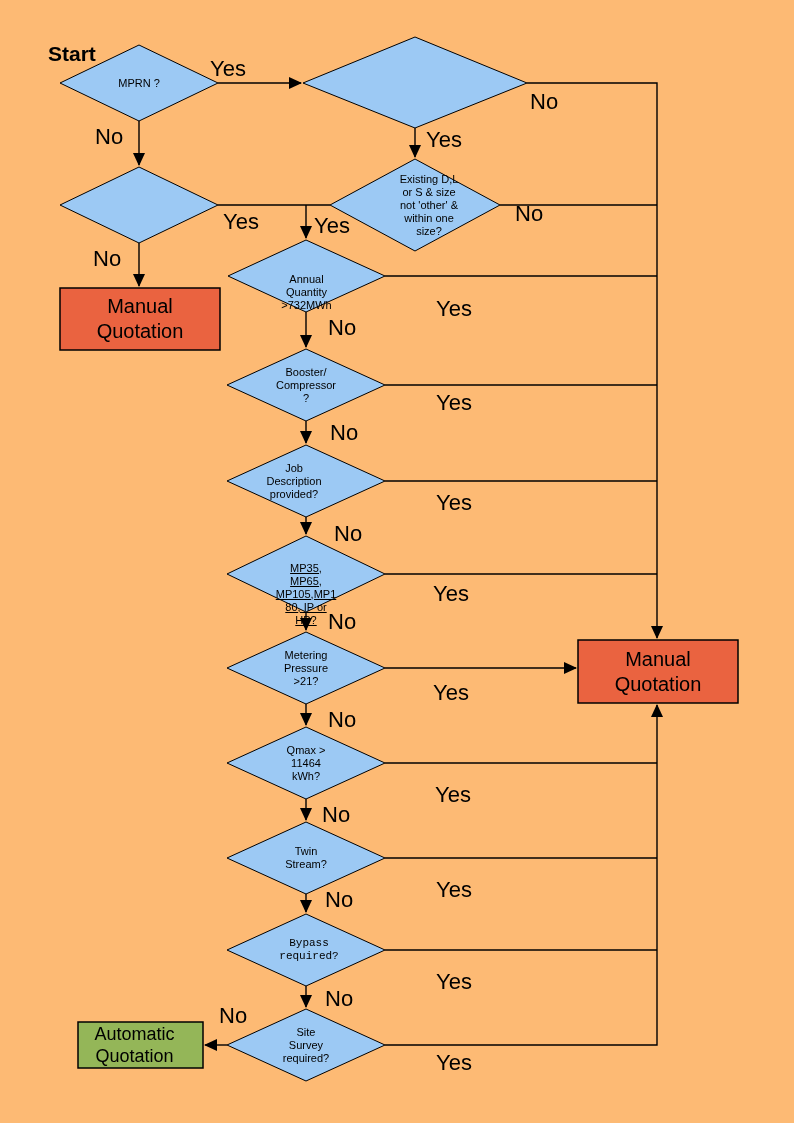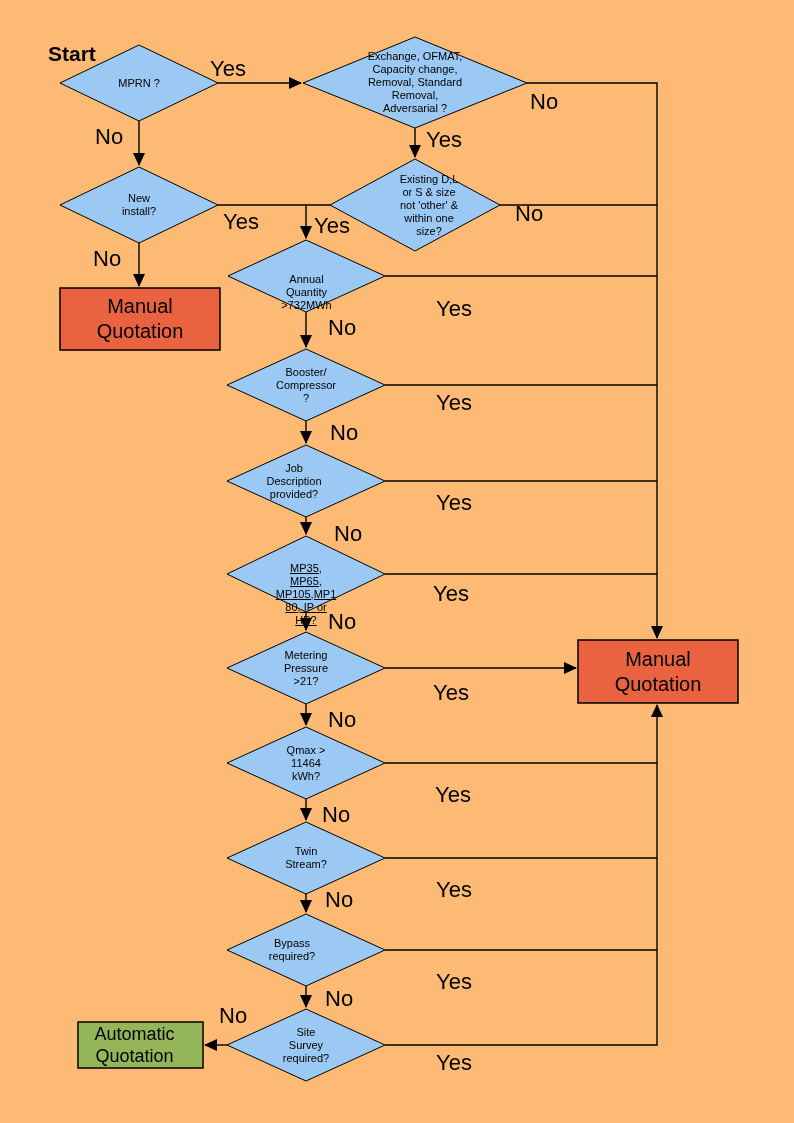--- a/index.html
+++ b/index.html
@@ -77,27 +77,20 @@
     <polygon class="diamond" points="306,1009 385,1045 306,1081 227,1045"></polygon>
 
     <rect class="manual-box" x="60" y="288" width="160" height="62"></rect>
     <rect class="manual-box" x="578" y="640" width="160" height="63"></rect>
     <rect class="auto-box" x="78" y="1022" width="125" height="46"></rect>
   </svg>
 
   <div class="start-text" style="left:48px; top:42px;">Start</div>
 
   <div class="txt node-text" style="left:60px; top:45px; width:158px; height:76px;">MPRN ?</div>
-  <div class="txt node-text" style="left:303px; top:37px; width:224px; height:91px;">Exchange, OFMAT,
-Capacity change,
-Removal, Standard
-Removal,
-Adversarial ?</div>
-  <div class="txt node-text" style="left:60px; top:167px; width:158px; height:76px;">New
-install?</div>
   <div class="txt node-text" style="left:344px; top:159px; width:170px; height:92px;">Existing D,L
 or S &amp; size
 not 'other' &amp;
 within one
 size?</div>
   <div class="txt node-text" style="left:228px; top:256px; width:157px; height:72px;">Annual
 Quantity
 &gt;732MWh</div>
   <div class="txt node-text" style="left:227px; top:349px; width:158px; height:72px;">Booster/
 Compressor
@@ -111,21 +104,21 @@
 80, IP or
 HP?</div>
   <div class="txt node-text" style="left:227px; top:632px; width:158px; height:72px;">Metering
 Pressure
 &gt;21?</div>
   <div class="txt node-text" style="left:227px; top:727px; width:158px; height:72px;">Qmax &gt;
 11464
 kWh?</div>
   <div class="txt node-text" style="left:227px; top:822px; width:158px; height:72px;">Twin
 Stream?</div>
-  <div class="txt node-text" style="left:213px; top:914px; width:158px; height:72px;">Bypass
+  <div class="txt node-text" style="left:230px; top:914px; width:158px; height:72px;font-family:Liberation Mono, monospace;">Bypass
 required?</div>
   <div class="txt node-text" style="left:227px; top:1009px; width:158px; height:72px;">Site
 Survey
 required?</div>
 
   <div class="txt box-text" style="left:60px; top:288px; width:160px; height:62px;">Manual
 Quotation</div>
   <div class="txt box-text" style="left:578px; top:640px; width:160px; height:63px;">Manual
 Quotation</div>
   <div class="txt box-text" style="left:78px; top:1022px; width:113px; height:46px; font-size:18px; line-height:22px;">Automatic

